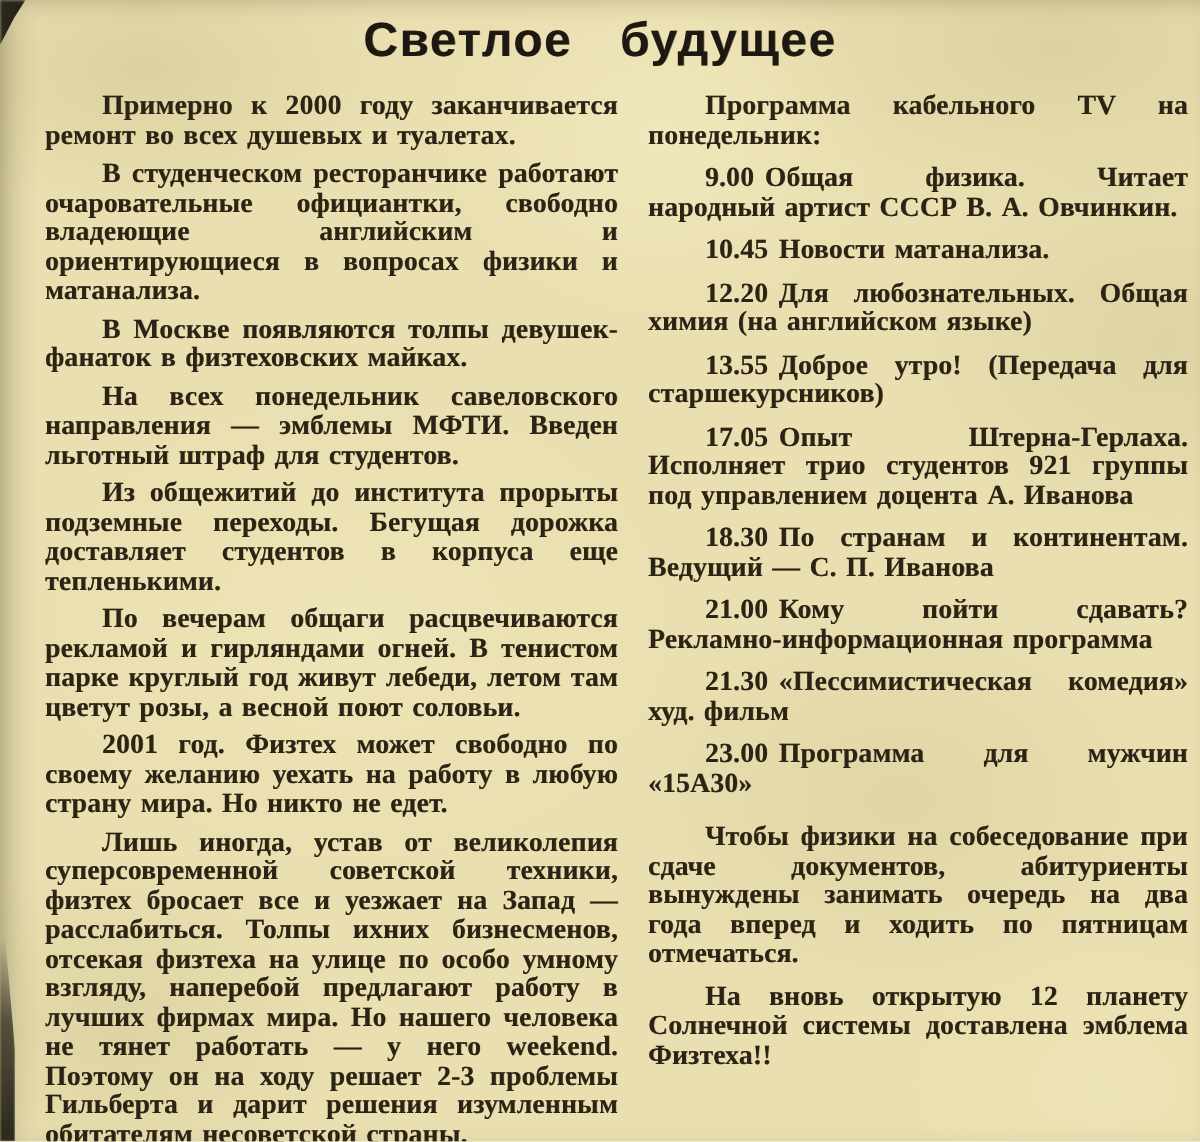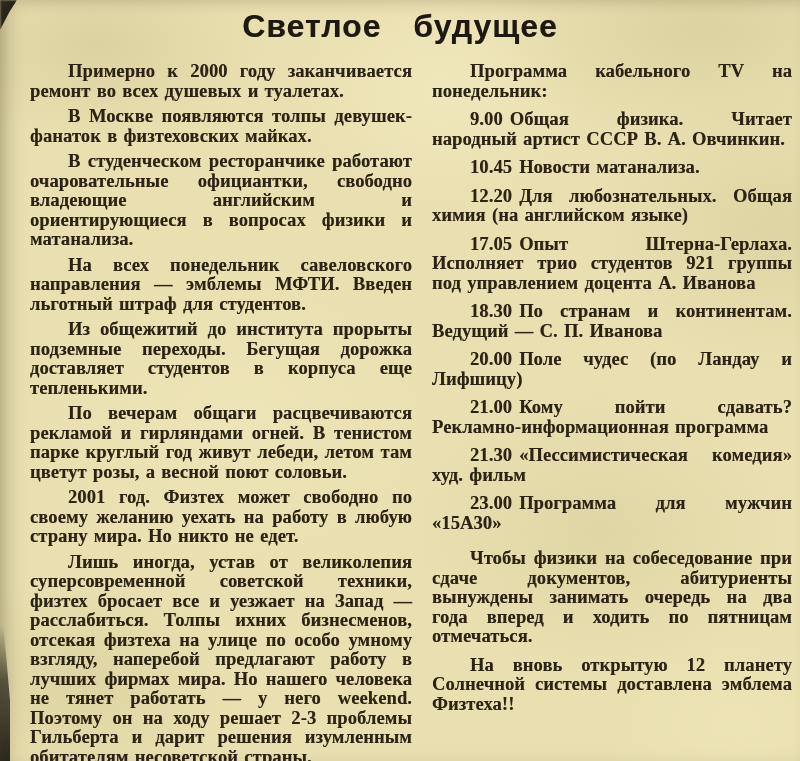--- a/index.html
+++ b/index.html
@@ -70,39 +70,39 @@
 <body>
 
 <div class="page">
   <div class="corner-tl"></div>
   <div class="edge-bl"></div>
 
   <div class="title">Светлое  будущее</div>
 
   <div class="col col-left">
     <p>Примерно к 2000 году заканчивается ремонт во всех душевых и туалетах.</p>
+    <p>В студенческом ресторанчике работают очаровательные официантки, свободно владеющие английским и ориентирующиеся в вопросах физики и матанализа.</p>
     <p>В Москве появляются толпы девушек-фанаток в физтеховских майках.</p>
-    <p>В студенческом ресторанчике работают очаровательные официантки, свободно владеющие английским и ориентирующиеся в вопросах физики и матанализа.</p>
     <p>На всех понедельник савеловского направления — эмблемы МФТИ. Введен льготный штраф для студентов.</p>
     <p>Из общежитий до института прорыты подземные переходы. Бегущая дорожка доставляет студентов в корпуса еще тепленькими.</p>
     <p>По вечерам общаги расцвечиваются рекламой и гирляндами огней. В тенистом парке круглый год живут лебеди, летом там цветут розы, а весной поют соловьи.</p>
     <p>2001 год. Физтех может свободно по своему желанию уехать на работу в любую страну мира. Но никто не едет.</p>
     <p>Лишь иногда, устав от великолепия суперсовременной советской техники, физтех бросает все и уезжает на Запад — расслабиться. Толпы ихних бизнесменов, отсекая физтеха на улице по особо умному взгляду, наперебой предлагают работу в лучших фирмах мира. Но нашего человека не тянет работать — у него weekend. Поэтому он на ходу решает 2-3 проблемы Гильберта и дарит решения изумленным обитателям несоветской страны.</p>
 
   </div>
 
   <div class="col col-right">
     <p>Программа кабельного TV на понедельник:</p>
 
     <p><span class="sched-time">9.00</span><span>Общая физика. Читает народный артист СССР В. А. Овчинкин.</span></p>
     <p><span class="sched-time">10.45</span><span>Новости матанализа.</span></p>
     <p><span class="sched-time">12.20</span><span>Для любознательных. Общая химия (на английском языке)</span></p>
+    <p><span class="sched-time">13.55</span><span>Доброе утро! (Передача для старшекурсников)</span></p>
     <p><span class="sched-time">17.05</span><span>Опыт Штерна-Герлаха. Исполняет трио студентов 921 группы под управлением доцента А. Иванова</span></p>
     <p><span class="sched-time">18.30</span><span>По странам и континентам. Ведущий — С. П. Иванова</span></p>
-    <p><span class="sched-time">20.00</span><span>Поле чудес (по Ландау и Лифшицу)</span></p>
     <p><span class="sched-time">21.00</span><span>Кому пойти сдавать? Рекламно-информационная программа</span></p>
     <p><span class="sched-time">21.30</span><span>«Пессимистическая комедия» худ. фильм</span></p>
     <p><span class="sched-time">23.00</span><span>Программа для мужчин «15А30»</span></p>
 
     <p class="closing-gap">Чтобы физики на собеседование при сдаче документов, абитуриенты вынуждены занимать очередь на два года вперед и ходить по пятницам отмечаться.</p>
     <p>На вновь открытую 12 планету Солнечной системы доставлена эмблема Физтеха!!</p>
   </div>
 </div>
 
 </body></html>

